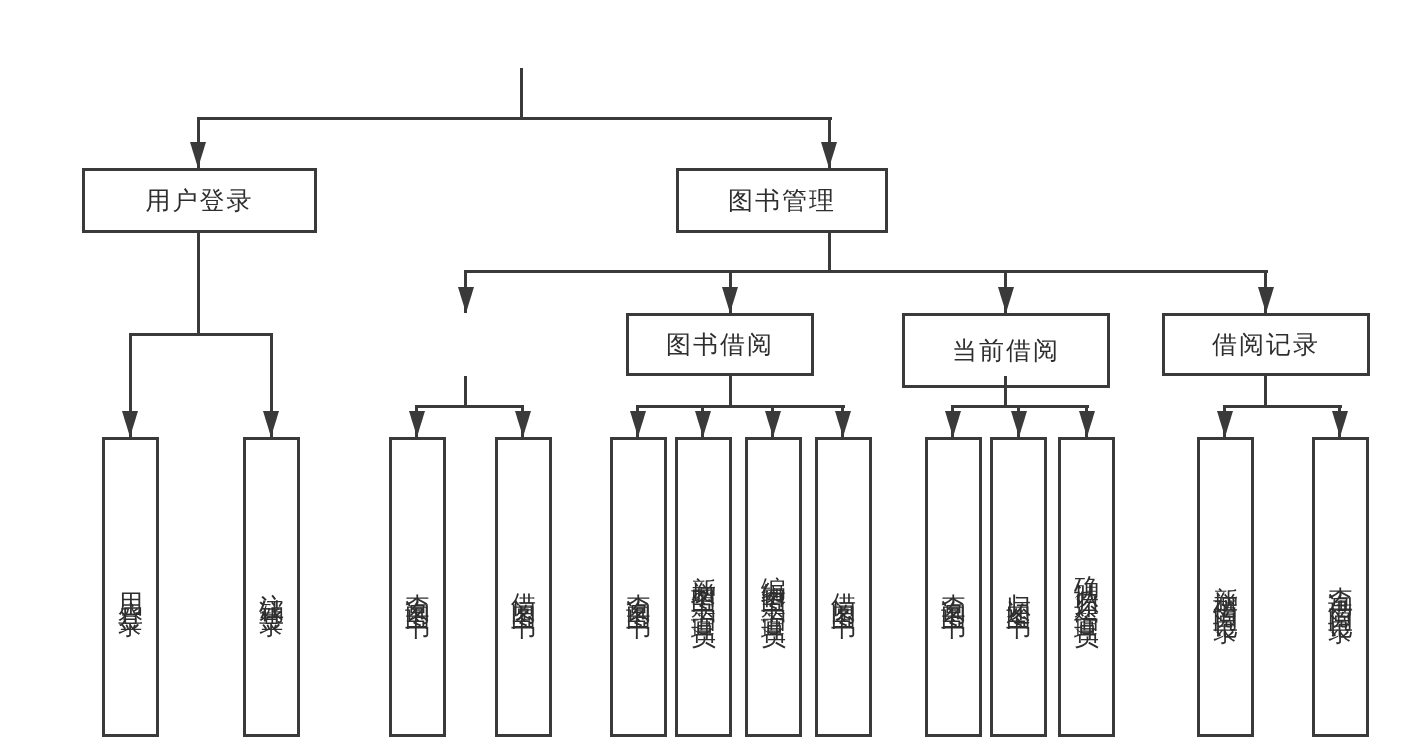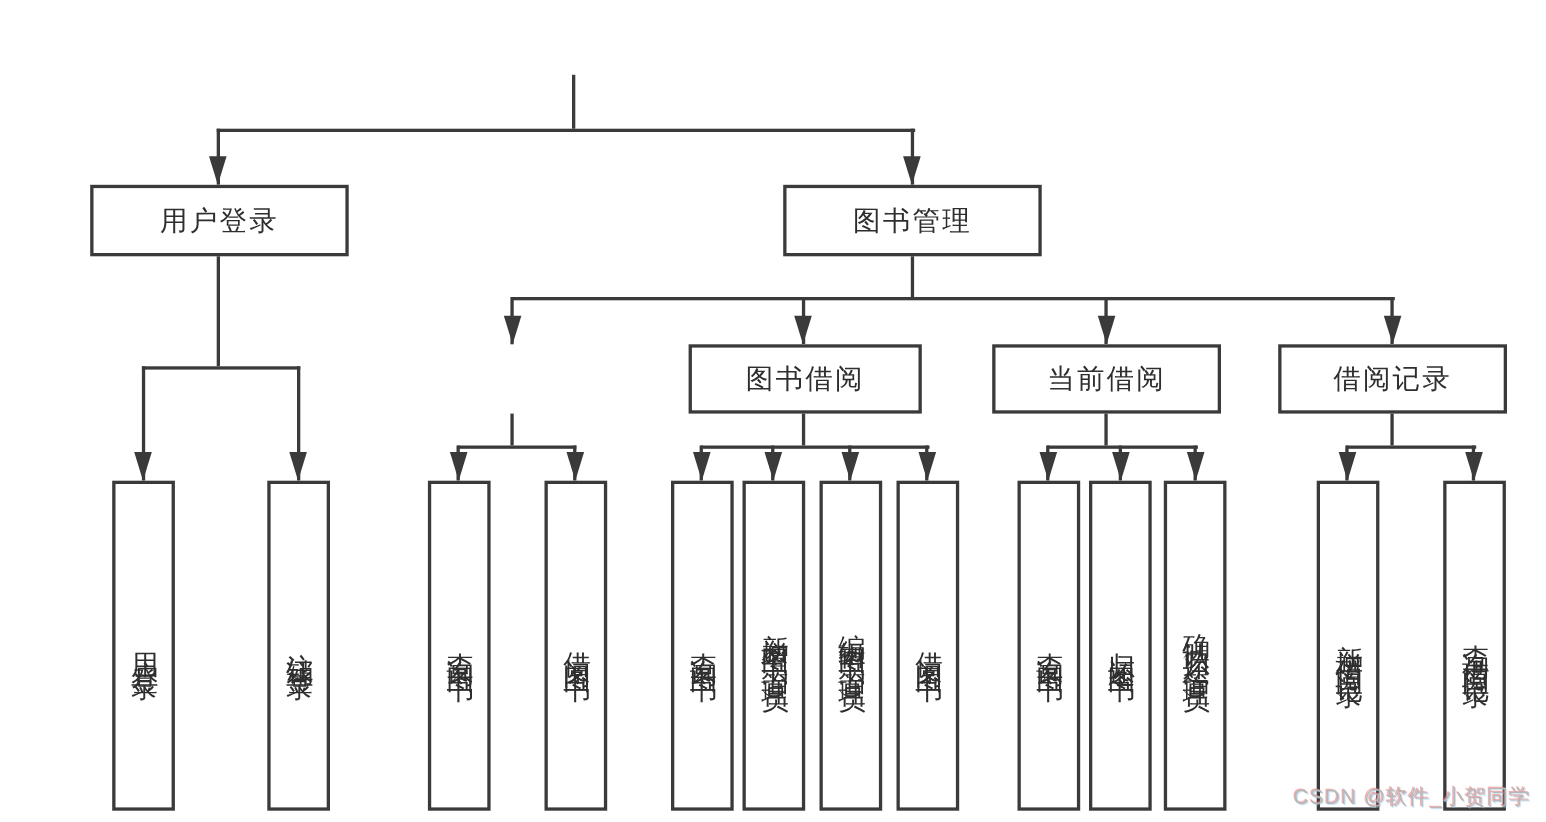--- a/index.html
+++ b/index.html
@@ -62,21 +62,21 @@
   <div class="line" style="left:520px; top:68px; width:3px; height:49px;"></div>
   <div class="line" style="left:197px; top:117px; width:635px; height:3px;"></div>
   <div class="line" style="left:197px; top:117px; width:3px; height:51px;"></div>
   <div class="line" style="left:828px; top:117px; width:3px; height:51px;"></div>
   <div class="arrow" style="left:190px; top:142px;"></div>
   <div class="arrow" style="left:821px; top:142px;"></div>
 
   <div class="box" style="left:82px; top:168px; width:235px; height:65px;">
     <span class="hlabel">用户登录</span>
   </div>
-  <div class="box" style="left:712px; top:168px; width:235px; height:65px;">
+  <div class="box" style="left:676px; top:168px; width:212px; height:65px;">
     <span class="hlabel">图书管理</span>
   </div>
 
   <div class="line" style="left:197px; top:233px; width:3px; height:100px;"></div>
   <div class="line" style="left:129px; top:333px; width:144px; height:3px;"></div>
   <div class="line" style="left:129px; top:333px; width:3px; height:104px;"></div>
   <div class="line" style="left:270px; top:333px; width:3px; height:104px;"></div>
   <div class="arrow" style="left:122px; top:411px;"></div>
   <div class="arrow" style="left:263px; top:411px;"></div>
 
@@ -84,24 +84,24 @@
   <div class="line" style="left:465px; top:270px; width:803px; height:3px;"></div>
   <div class="line" style="left:464px; top:270px; width:3px; height:43px;"></div>
   <div class="line" style="left:729px; top:270px; width:3px; height:43px;"></div>
   <div class="line" style="left:1004px; top:270px; width:3px; height:43px;"></div>
   <div class="line" style="left:1264px; top:270px; width:3px; height:43px;"></div>
   <div class="arrow" style="left:458px; top:287px;"></div>
   <div class="arrow" style="left:722px; top:287px;"></div>
   <div class="arrow" style="left:998px; top:287px;"></div>
   <div class="arrow" style="left:1258px; top:287px;"></div>
 
-  <div class="box" style="left:626px; top:313px; width:212px; height:63px;">
+  <div class="box" style="left:626px; top:313px; width:188px; height:63px;">
     <span class="hlabel">图书借阅</span>
   </div>
-  <div class="box" style="left:902px; top:313px; width:208px; height:63px;">
+  <div class="box" style="left:902px; top:313px; width:208px; height:75px;">
     <span class="hlabel">当前借阅</span>
   </div>
   <div class="box" style="left:1162px; top:313px; width:208px; height:63px;">
     <span class="hlabel">借阅记录</span>
   </div>
 
   <div class="line" style="left:464px; top:376px; width:3px; height:29px;"></div>
   <div class="line" style="left:416px; top:405px; width:108px; height:3px;"></div>
   <div class="line" style="left:415px; top:405px; width:3px; height:32px;"></div>
   <div class="line" style="left:521px; top:405px; width:3px; height:32px;"></div>
@@ -172,15 +172,14 @@
     <span class="vlabel">确认归还（管理员）</span>
   </div>
 
   <div class="box" style="left:1197px; top:437px; width:57px; height:300px;">
     <span class="vlabel">新增借阅记录</span>
   </div>
   <div class="box" style="left:1312px; top:437px; width:57px; height:300px;">
     <span class="vlabel">查询借阅记录</span>
   </div>
 
-  <div class="watermark">CSDN @软件_小贺同学</div>
 
 </div>
 
 </body></html>

